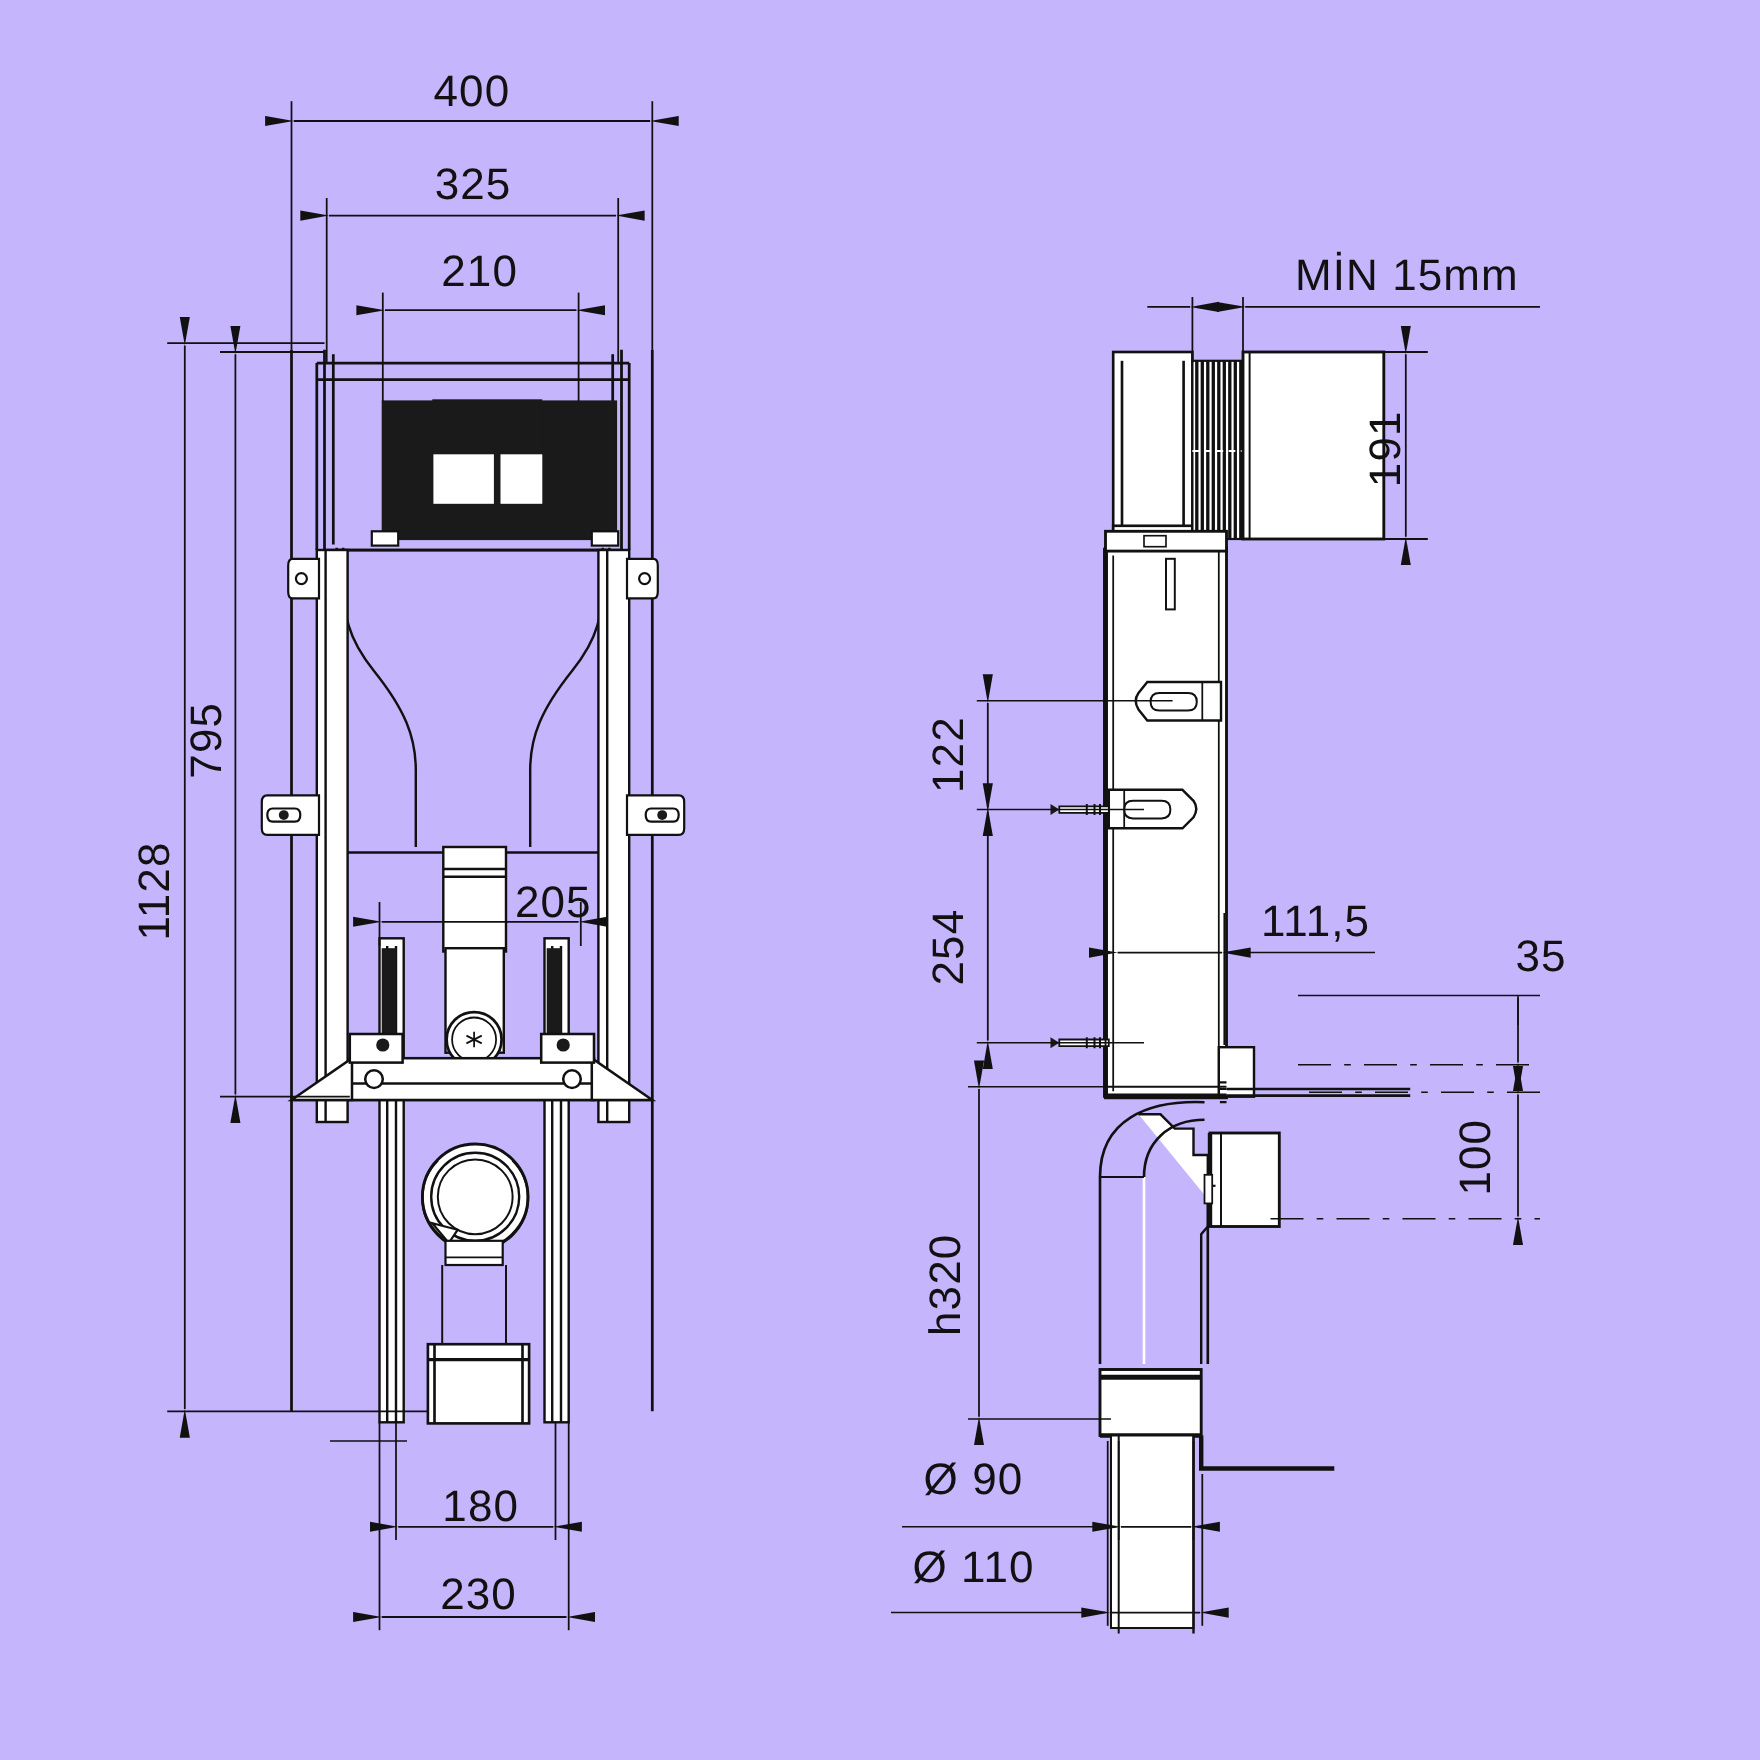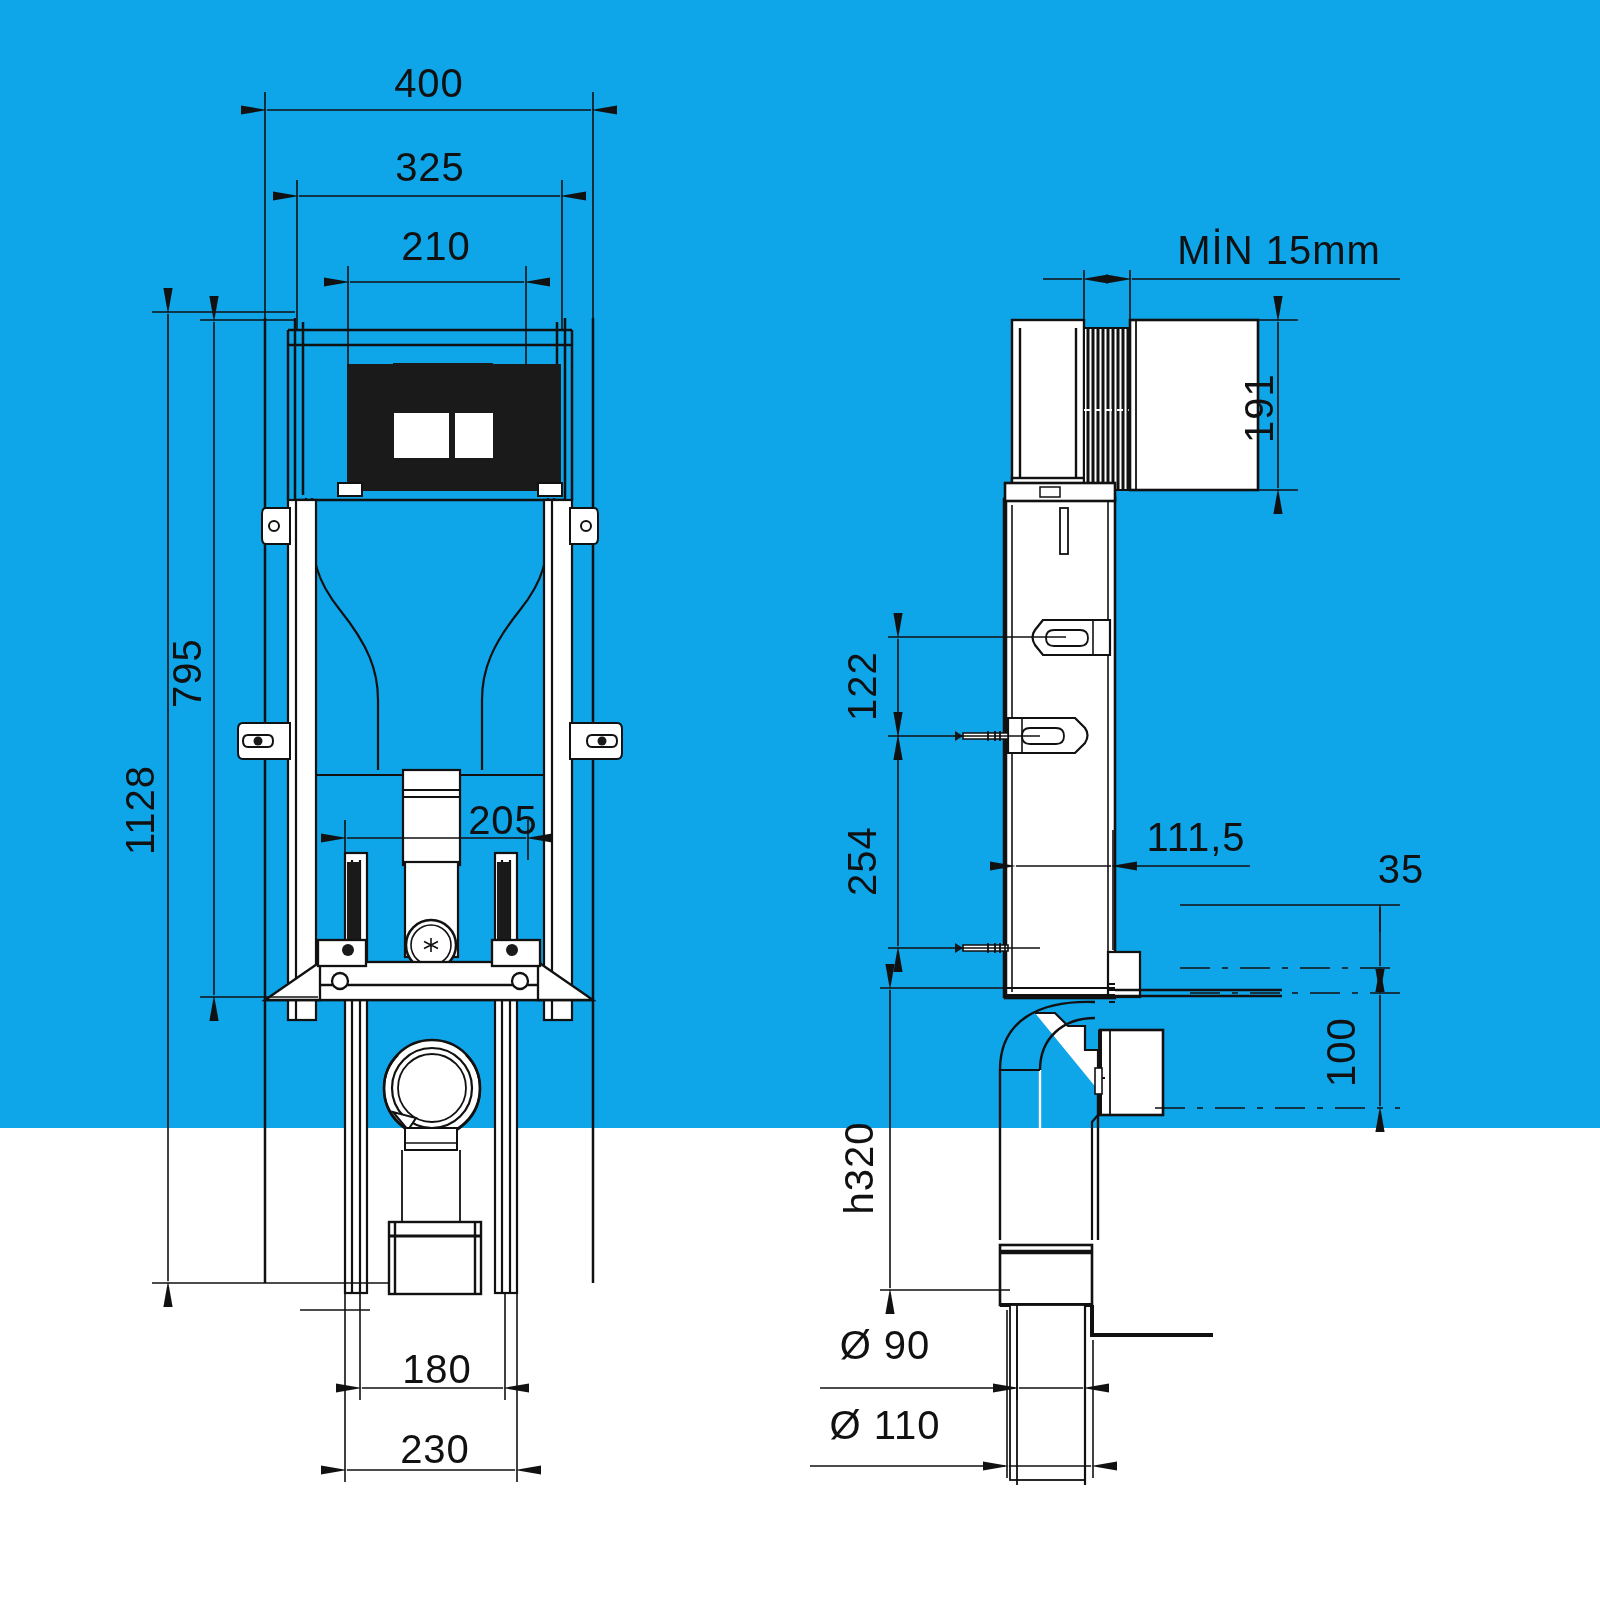--- a/index.html
+++ b/index.html
@@ -9,22 +9,22 @@
   }
   body {
     width: 1600px;
     height: 1600px;
     font-family: "Liberation Sans", sans-serif;
     overflow: hidden;
   }
   #sheet {
     position: relative;
     width: 1600px;
-    height: 1128px;
-    background: #0ea5e9;
+    height: 1600px;
+    background: #c4b5fd;
   }
   svg#drawing {
     position: absolute;
     top: 0; left: 0;
     width: 1600px;
     height: 1600px;
     display: block;
   }
   .dimtext {
     font-family: "Liberation Sans", sans-serif;

